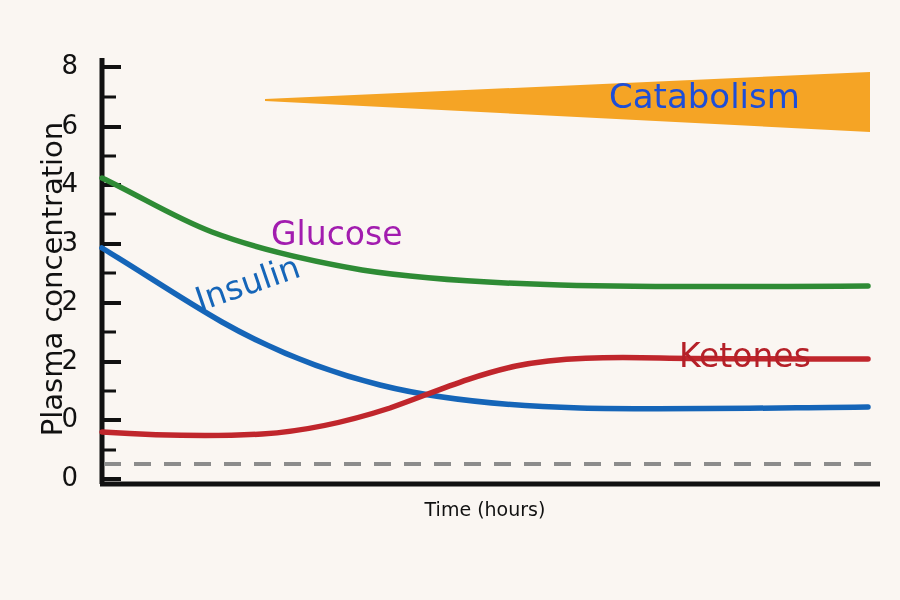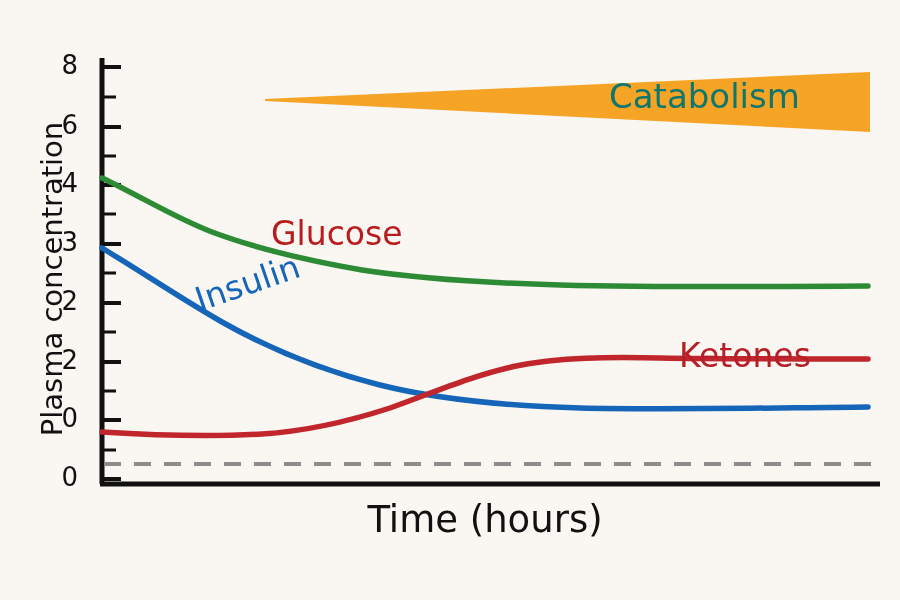--- a/index.html
+++ b/index.html
@@ -40,40 +40,40 @@
     text-align: center;
     font-size: 29px;
     transform: rotate(-90deg);
     transform-origin: center center;
   }
   #xlabel {
     left: 160px;
     top: 498px;
     width: 650px;
     text-align: center;
-    font-size: 37px;
+    font-size: 19px;
   }
   .tick-text {
     position: absolute;
     font-family: "DejaVu Sans", sans-serif;
     font-size: 26px;
     color: #111111;
     text-align: right;
     width: 40px;
   }
   .curve-label {
     position: absolute;
     font-family: "DejaVu Sans", sans-serif;
     white-space: nowrap;
   }
   #label-glucose {
     left: 271px;
     top: 214px;
     font-size: 33px;
-    color: #b91c1c;
+    color: #a21caf;
   }
   #label-insulin {
     left: 190px;
     top: 282px;
     font-size: 33px;
     color: #1565b8;
     transform: rotate(-19deg);
     transform-origin: left top;
   }
   #label-ketones {
@@ -81,21 +81,21 @@
     top: 312px;
     font-size: 33px;
     color: #b52028;
     margin-top: 24px;
   }
   #label-catabolism {
     position: absolute;
     left: 609px;
     top: 76px;
     font-size: 34px;
-    color: #0f766e;
+    color: #1d4ed8;
     font-family: "DejaVu Sans", sans-serif;
     white-space: nowrap;
   }
 </style>
 </head>
 <body>
 
 <div id="figure">
 
   <svg id="plot-svg" viewBox="0 0 900 600" xmlns="http://www.w3.org/2000/svg">

